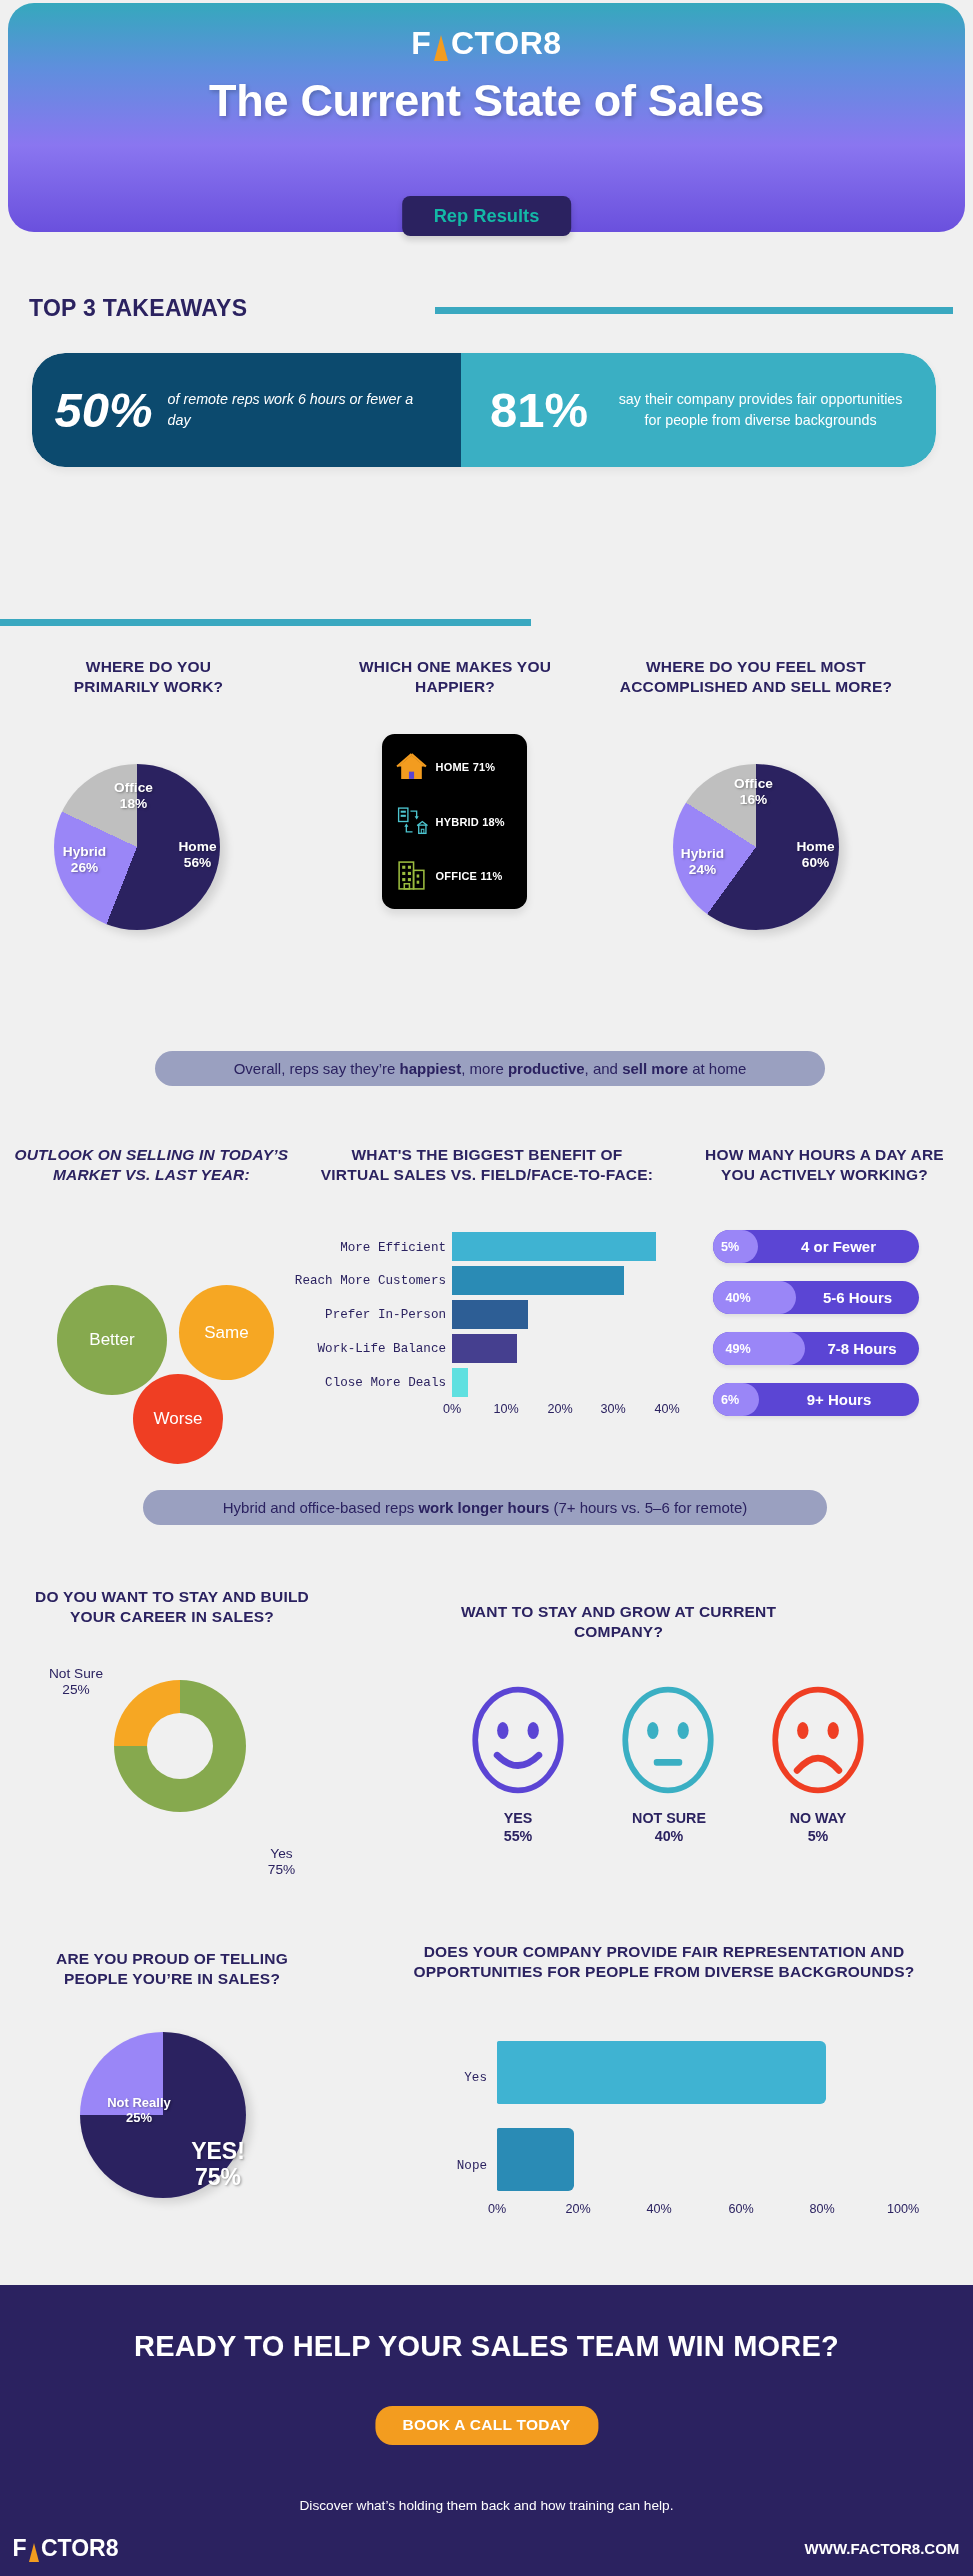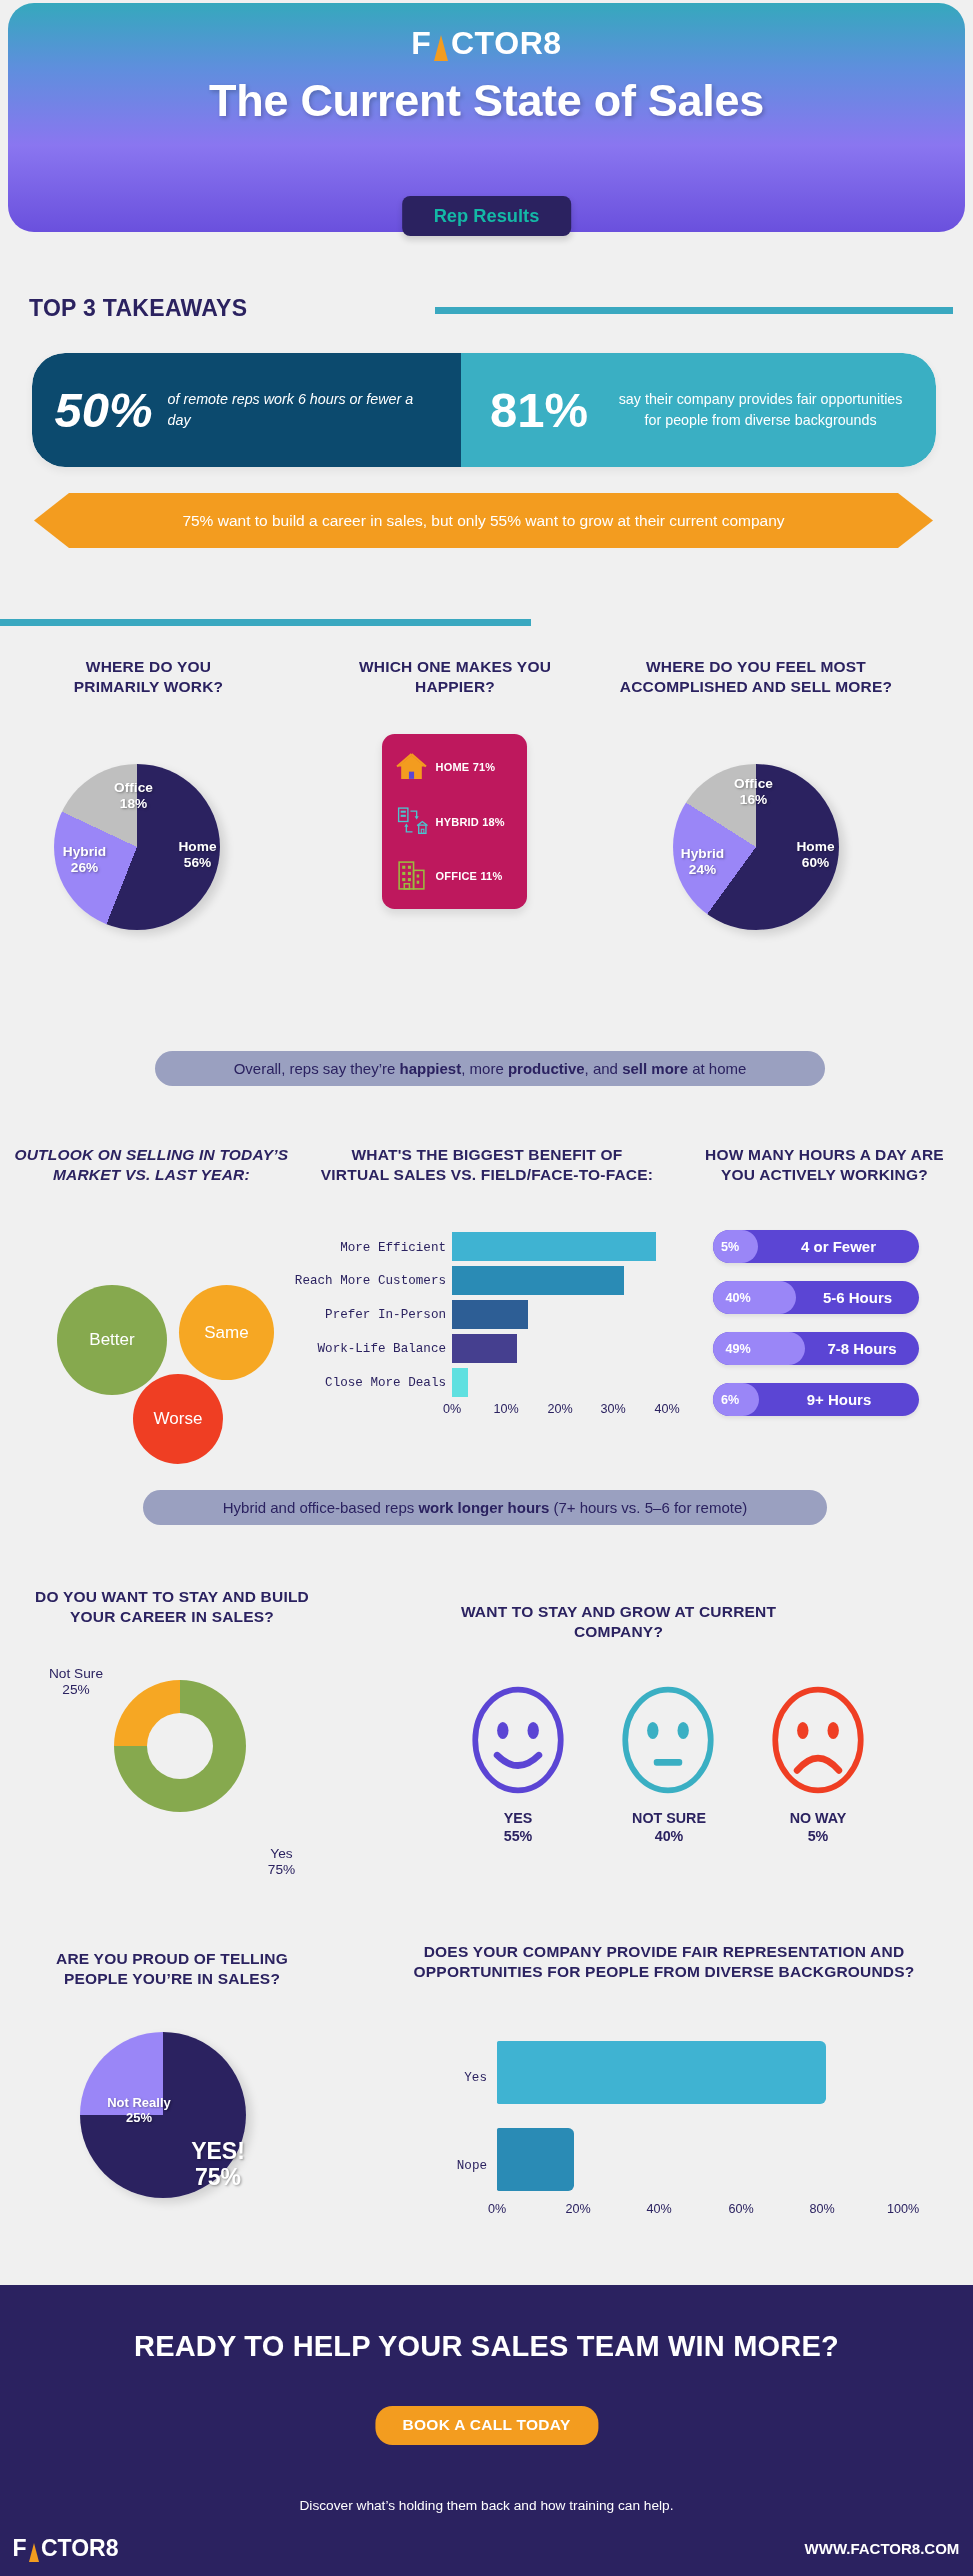--- a/index.html
+++ b/index.html
@@ -89,21 +89,21 @@
     position: absolute; border-radius: 50%;
     box-shadow: 5.7px 4.6px 9.2px rgba(0,0,0,.13);
   }
   .pie-lbl {
     position: absolute; text-align: center; color: #fff; font-weight: bold;
     line-height: 1.14; text-shadow: 1.1px 1.1px 2.3px rgba(0,0,0,.35);
   }
 
   .happier-card {
     position: absolute; left: 382px; top: 734px; width: 145px; height: 175px;
-    background: #be185d; border-radius: 12.6px;
+    background: #000000; border-radius: 12.6px;
     box-shadow: 0 4.6px 8px rgba(0,0,0,.1);
     text-decoration: underline;
   }
   .hc-row { position: absolute; left: 12.6px; display: flex; align-items: center; width: 123px; }
   .hc-row .ico { width: 33px; height: 33px; flex: none; }
   .hc-row .txt { color: #fff; font-size: 11px; font-weight: bold; margin-left: 8px; letter-spacing: 0.2px; }
 
   
   .note {
     position: absolute; background: #9aa0c0; color: #2b2260;
@@ -206,21 +206,20 @@
     <div class="pill p1">
       <span class="big">50%</span>
       <span class="cap">of remote reps work 6 hours or fewer a day</span>
     </div>
     <div class="pill p2">
       <span class="big">81%</span>
       <span class="cap">say their company provides fair opportunities for people from diverse backgrounds</span>
     </div>
   </div>
 
-  <div class="chev">75% want to build a career in sales, but only 55% want to grow at their current company</div>
   <div class="rule2"></div>
 
   <div class="sec-title" style="left:34px; top:657px; width:229px;">
     <span>WHERE DO YOU</span><br>
     <span>PRIMARILY WORK?</span>
   </div>
 
   <div class="pie" style="left:54px; top:764px; width:166px; height:166px;
        background: conic-gradient(from 0deg, #2b2260 0% 56%, #9a86f7 56% 82%, #bfbfbf 82% 100%);"></div>
   <div class="pie-lbl" style="left:166px; top:839px; width:63px; font-size:13.7px;">

